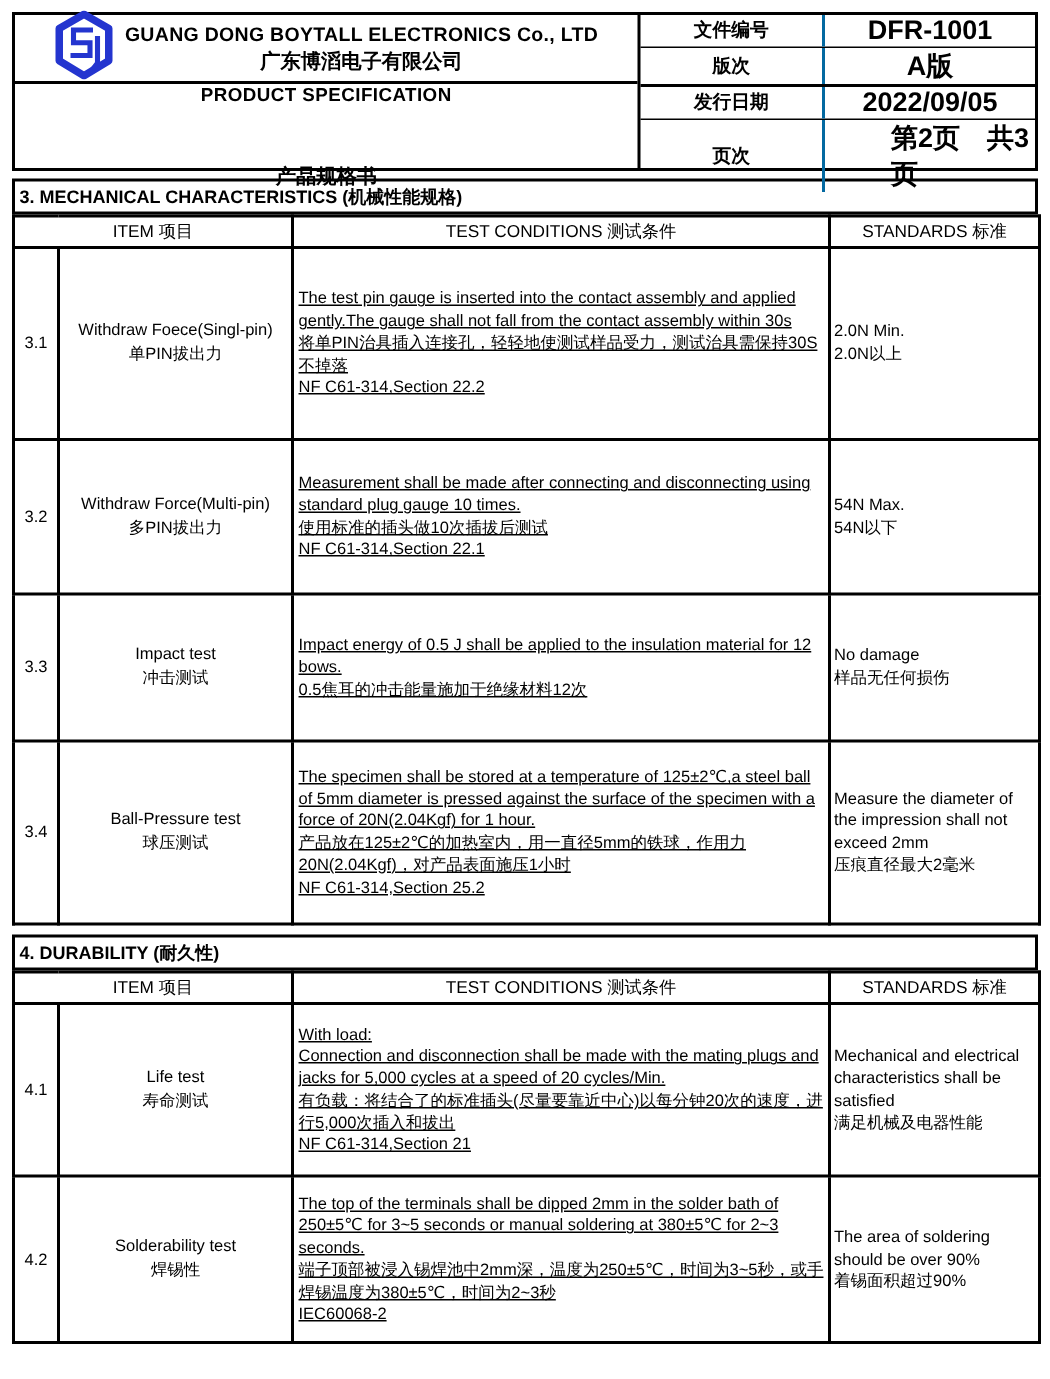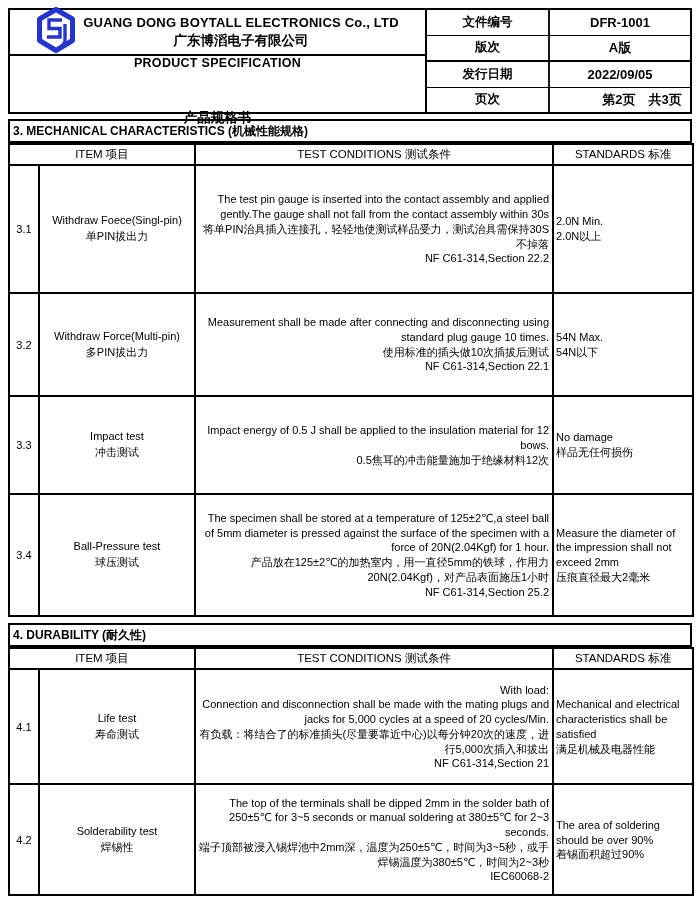--- a/index.html
+++ b/index.html
@@ -43,29 +43,29 @@
     font-weight: bold;
     gap: 36px;
   }
   .title-en { font-size: 12.5px; letter-spacing: 0.3px; }
   .title-cn { font-size: 13.5px; margin-top: 3px; }
   .dh-right { flex: 1; display: flex; flex-direction: column; }
   .info-row { flex: 1; display: flex; border-bottom: 1px solid #000; }
   .info-row.thick { border-bottom-width: 2px; }
   .info-row:last-child { border-bottom: none; gap: 44px; }
   .info-label {
-    width: 123px; border-right: 2px solid #0f172a;
+    width: 123px; border-right: 2px solid #0369a1;
     display: flex; align-items: center; justify-content: center;
     font-weight: bold; font-size: 12.5px;
     box-sizing: border-box;
   }
   .info-value {
     flex: 1;
     display: flex; align-items: center; justify-content: center;
-    font-weight: bold; font-size: 13px;
+    font-weight: bold; font-size: 18px;
   }
 
   
   .section-title {
     border: 2px solid #000;
     font-weight: bold;
     font-size: 12px;
     line-height: 1.1;
     padding: 4px 3px 3px 3px;
     box-sizing: border-box;
@@ -82,21 +82,21 @@
   .spec th {
     font-weight: normal;
     font-size: 11.5px;
     height: 21px;
     padding: 1px 2px;
     text-align: center;
   }
   .spec td { vertical-align: middle; font-size: 11px; }
   td.col-no { text-align: center; padding: 0; }
   td.col-item { text-align: center; padding: 12px 2px; line-height: 1.45; }
-  td.col-cond { text-align: right; padding: 2px 3px; line-height: 1.34; }
+  td.col-cond { text-align: left; padding: 2px 3px; line-height: 1.34; text-decoration: underline; }
   td.col-std  { text-align: left; padding: 2px 2px; line-height: 1.34; }
 </style>
 </head>
 <body>
 
 <div class="page">
 
   <div class="doc-header">
     <div class="dh-left">
       <div class="dh-company">

